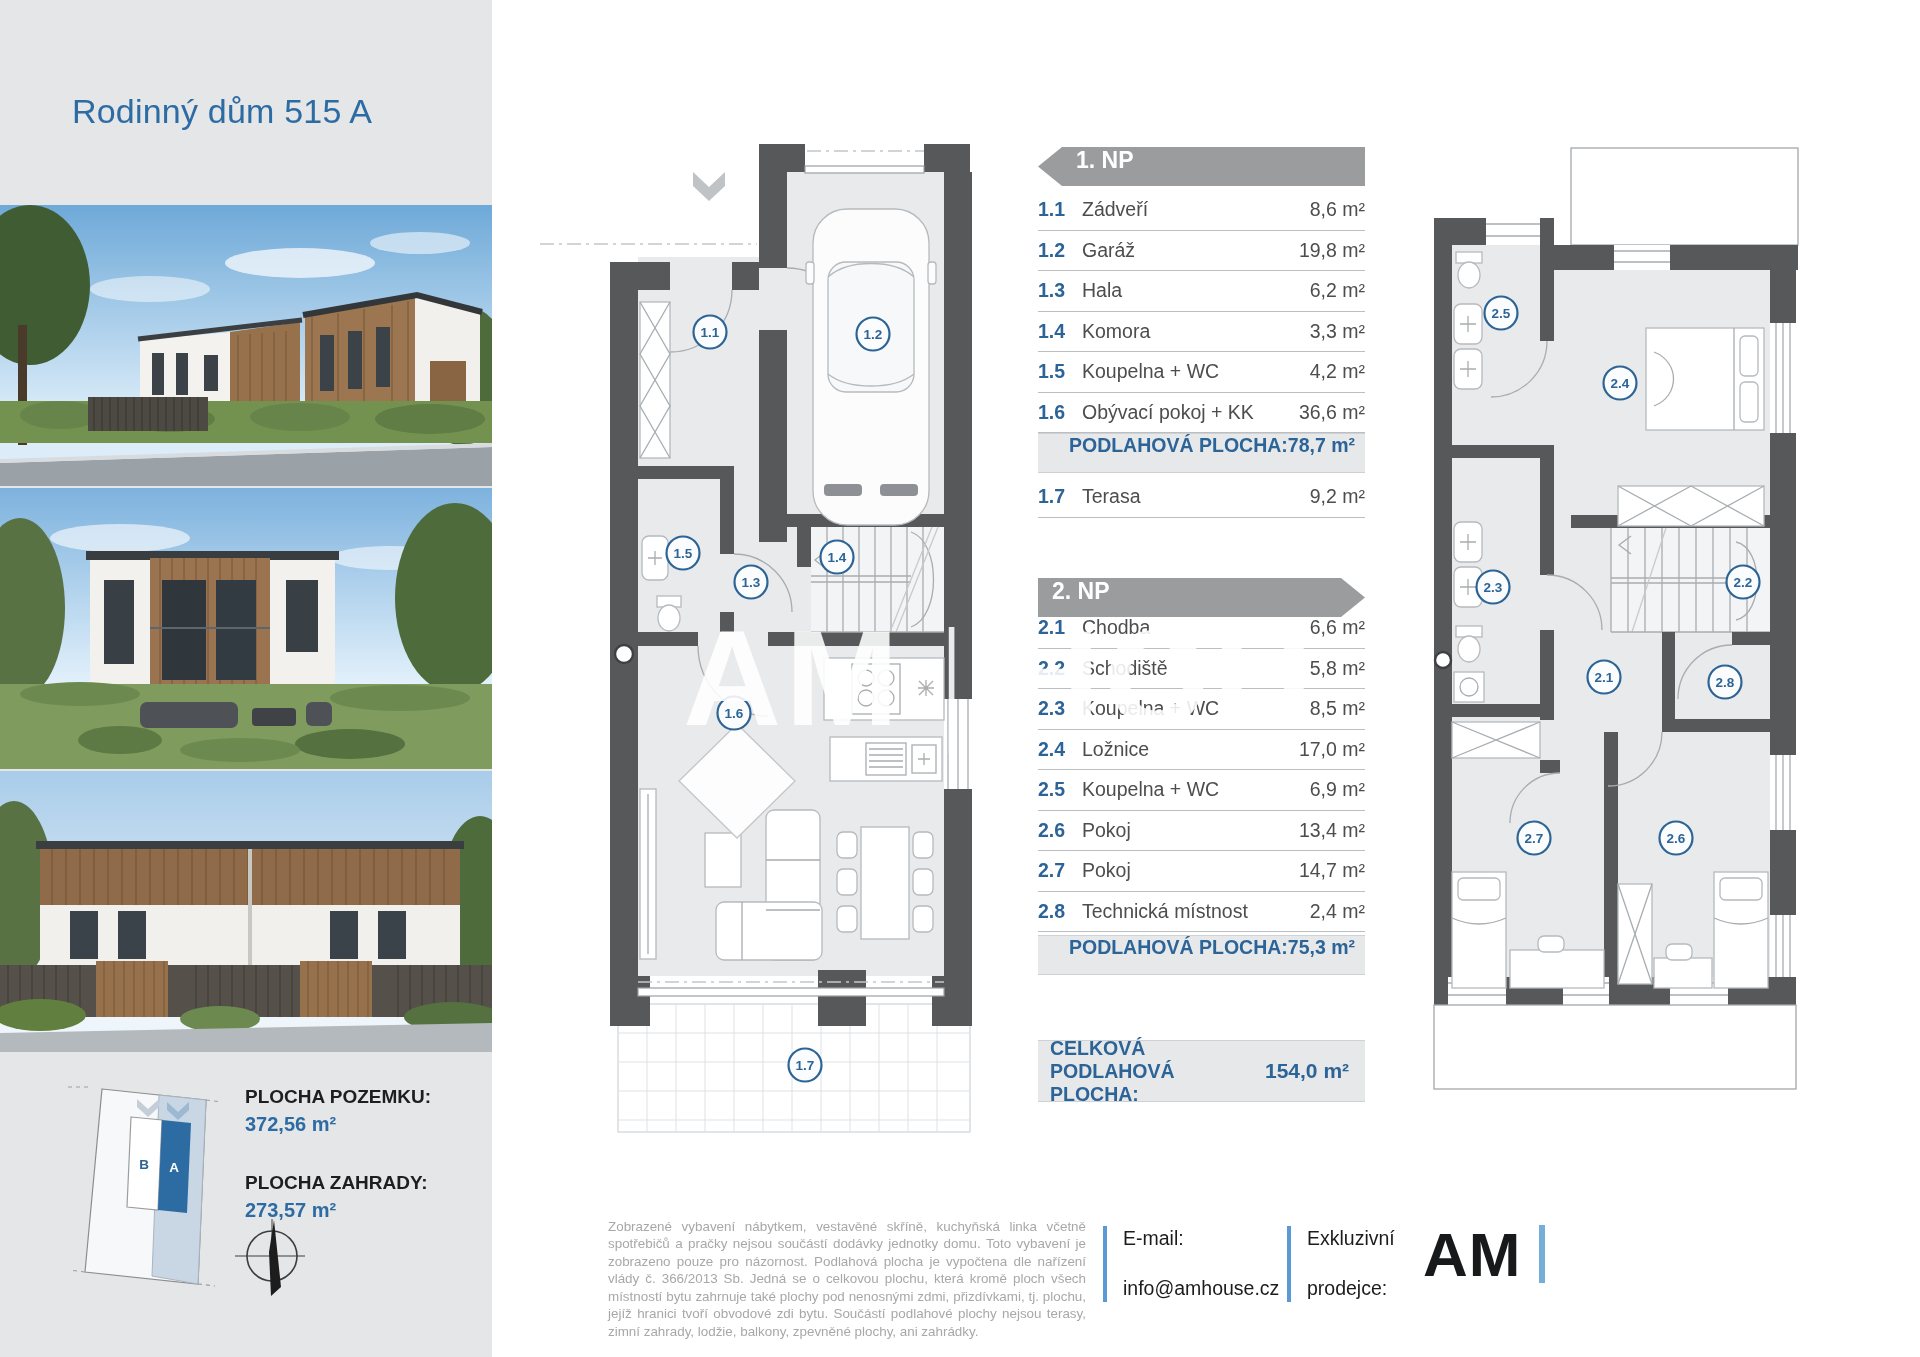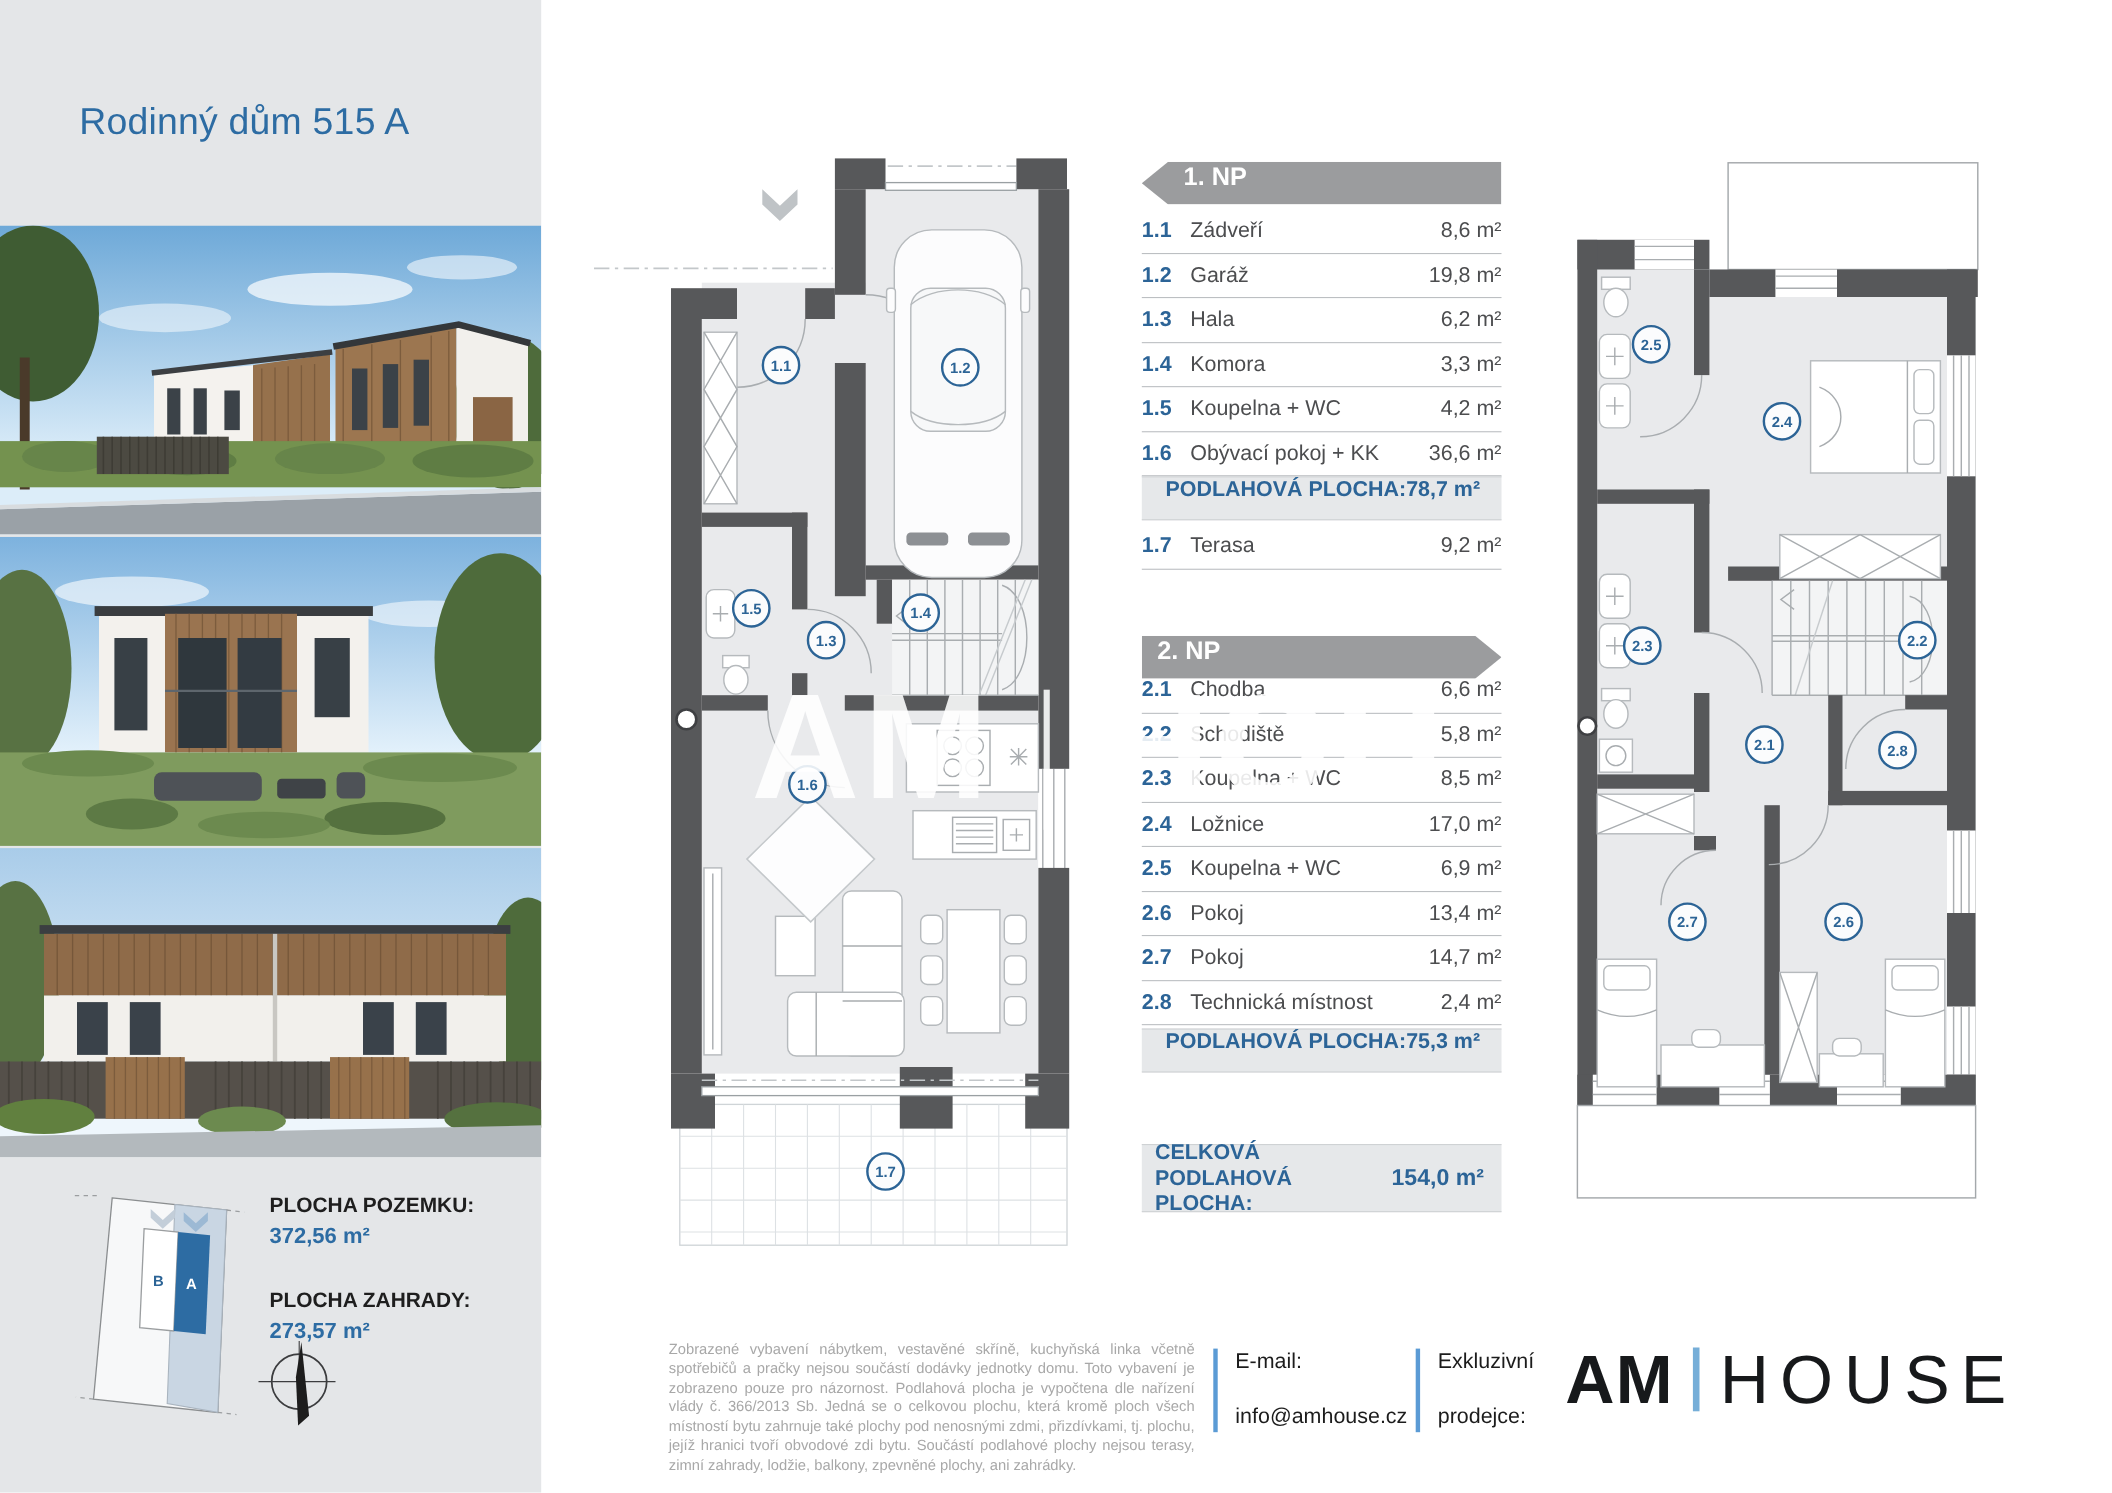--- a/index.html
+++ b/index.html
@@ -27,21 +27,21 @@
           font-size:23px;font-weight:bold;display:flex;align-items:flex-start;box-sizing:border-box}
   .banner1{top:0;clip-path:polygon(0 50%,24px 0,100% 0,100% 100%,24px 100%);padding-left:38px}
   .banner2{top:431px;clip-path:polygon(0 0,calc(100% - 24px) 0,100% 50%,calc(100% - 24px) 100%,0 100%);padding-left:14px}
   .rows{position:absolute;left:0;width:327px}
   .rows1{top:43px}.rows2{top:461px}
   .trow{height:40.5px;display:flex;align-items:center;border-bottom:1px solid #bcbfc2;
         font-size:19.5px;color:#4c4d4f;box-sizing:border-box}
   .trow .num{color:#2c6497;font-weight:bold;width:44px;flex:none}
   .trow .area{margin-left:auto}
   .summary{position:absolute;left:0;width:327px;height:40px;background:#e6e8ea;border-top:1px solid #cfd2d4;
-           border-bottom:1px solid #cfd2d4;display:flex;align-items:center;justify-content:center;
+           border-bottom:1px solid #cfd2d4;display:flex;align-items:center;justify-content:flex-end;
            padding:0 10px 16px 12px;box-sizing:border-box;color:#2c6497;font-weight:bold;font-size:19.5px}
   .sum1{top:286px}.sum2{top:788px}
   .row17{position:absolute;top:330px;left:0;width:327px}
   .total{position:absolute;top:893px;left:0;width:327px;height:62px;background:#e6e8ea;border-top:1px solid #cfd2d4;
          border-bottom:1px solid #cfd2d4;display:flex;align-items:center;justify-content:flex-start;
          padding:0 10px 0 12px;box-sizing:border-box;color:#2c6497;font-weight:bold}
   .total .tl{font-size:19.5px;width:215px;line-height:1.18}
   .total .tv{font-size:21px}
   
   .watermark{position:absolute;left:683px;top:600px;display:flex;align-items:center;
@@ -554,14 +554,13 @@
 </div>
 
 <div class="contact contact-exclusive">
   <span>Exkluzivní</span>
   <span>prodejce:</span>
 </div>
 
 <div class="logo">
   <span class="logo-am">AM</span>
   <span class="logo-bar"></span>
-  <span class="logo-house">HOUSE</span>
 </div>
 
 </body></html>

